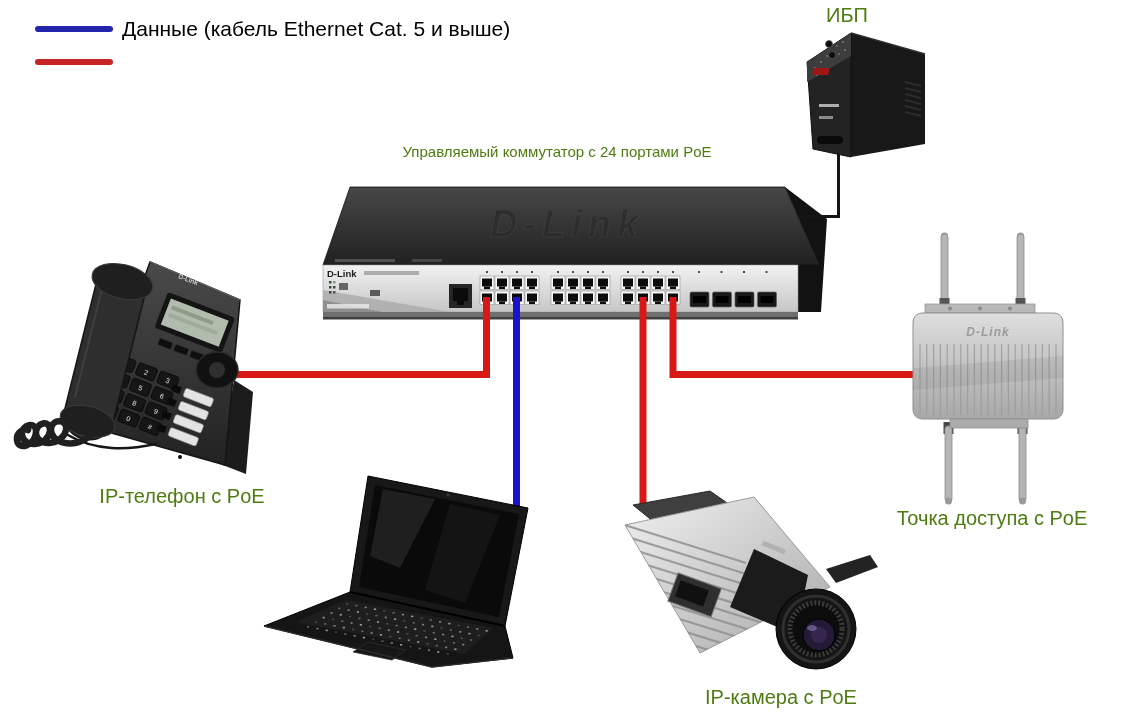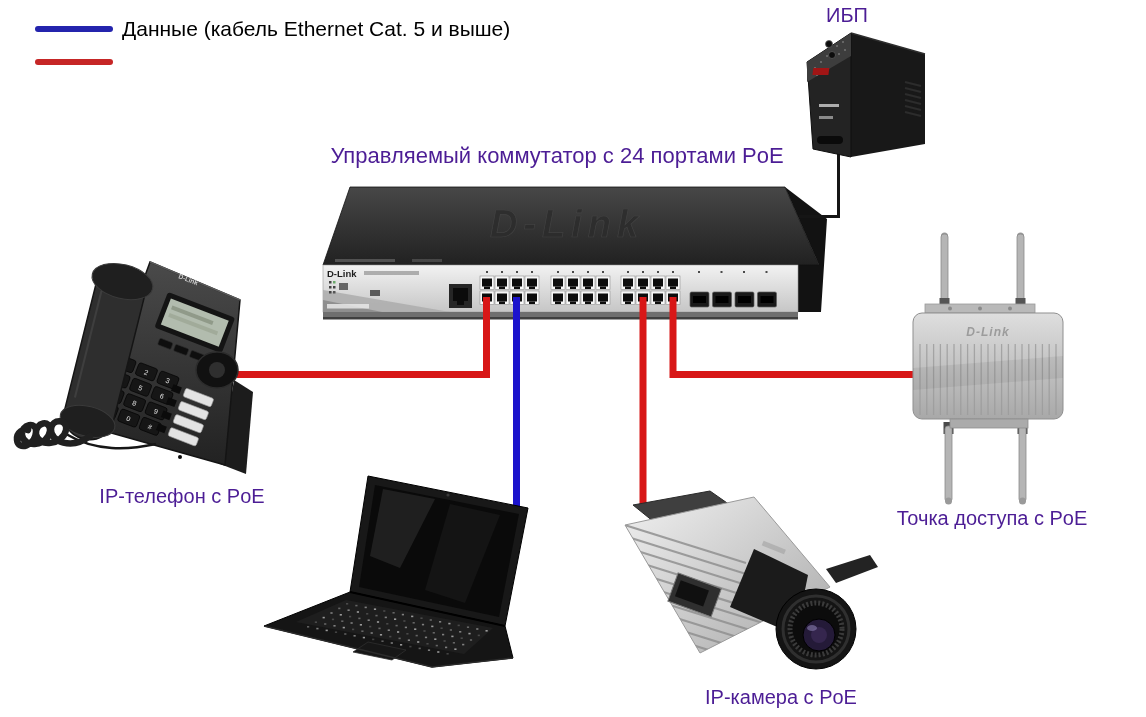--- a/index.html
+++ b/index.html
@@ -1,20 +1,20 @@
 <!DOCTYPE html>
 <html><head>
 <meta charset="utf-8">
 <style>
   html,body{margin:0;padding:0;background:#fff;}
   .stage{position:relative;width:1146px;height:717px;background:#fff;overflow:hidden;
          font-family:"Liberation Sans",sans-serif;}
   .abs{position:absolute;}
   .lbl{position:absolute;white-space:nowrap;transform:translateX(-50%);
-       font-size:20px;color:#4c1d95;}
+       font-size:20px;color:#4d7c0f;}
   .legend-text{position:absolute;white-space:nowrap;font-size:21px;color:#000;}
   .swatch{position:absolute;width:78px;height:6px;border-radius:3px;}
   svg{font-family:"Liberation Sans",sans-serif;}
 </style>
 </head>
 <body>
 
 <div class="stage">
 
   <div class="swatch" style="left: 35px; top: 26px; background: rgb(36, 36, 173);"></div>
@@ -475,17 +475,17 @@
         <line x1="140.6" y1="116" x2="140.6" y2="187" stroke="#9b9b9b" stroke-width="1.3" opacity="0.8"></line>
         <line x1="147.39999999999998" y1="116" x2="147.39999999999998" y2="187" stroke="#9b9b9b" stroke-width="1.3" opacity="0.8"></line>
         <line x1="154.2" y1="116" x2="154.2" y2="187" stroke="#9b9b9b" stroke-width="1.3" opacity="0.8"></line>
         <line x1="161" y1="116" x2="161" y2="187" stroke="#9b9b9b" stroke-width="1.3" opacity="0.8"></line>
       </g>
     <polygon points="18,140 168,128 168,150 18,162" fill="#000" opacity="0.06"></polygon>
     <rect x="55" y="191" width="78" height="9" fill="#ababab" stroke="#909090" stroke-width="0.8"></rect>
   </svg>
 
   <div class="lbl" style="left:847px;top:4px">ИБП</div>
-  <div class="lbl" style="left:557px;top:143px;font-size:22px">Управляемый коммутатор с 24 портами PoE</div>
+  <div class="lbl" style="left:557px;top:143px;font-size:15px">Управляемый коммутатор с 24 портами PoE</div>
   <div class="lbl" style="left:182px;top:485px">IP-телефон с PoE</div>
   <div class="lbl" style="left:781px;top:686px">IP-камера с PoE</div>
   <div class="lbl" style="left:992px;top:507px">Точка доступа с PoE</div>
 </div>
 
 </body></html>

